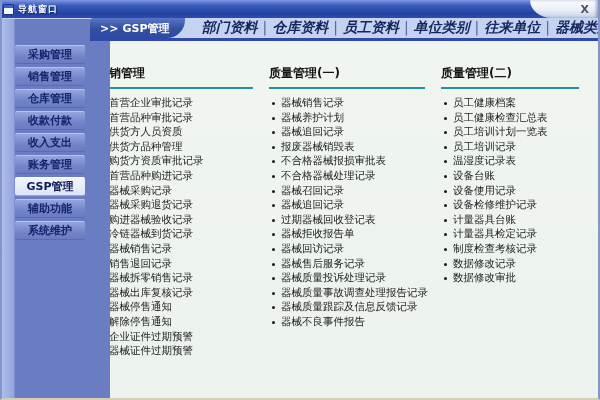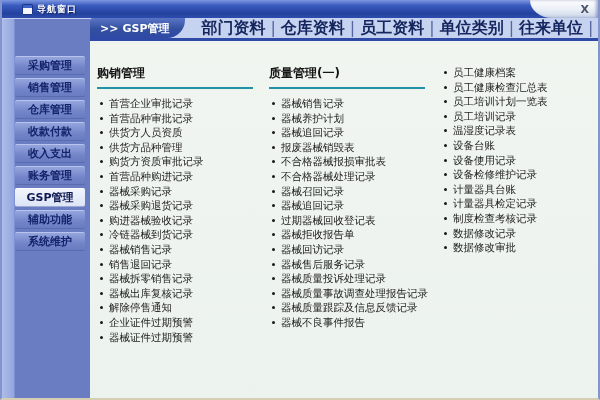--- a/index.html
+++ b/index.html
@@ -6,40 +6,40 @@
   html,body { width:600px; height:400px; font-family:"DejaVu Sans","Liberation Sans",sans-serif; }
   .window {
     position:relative; width:600px; height:400px; overflow:hidden;
     background:#eef3ee;
     border-left:2px solid #8494cc; border-right:2px solid #8494cc; border-bottom:2px solid #d6ceb2;
   }
   
   .titlebar {
     position:absolute; top:0; left:0; right:0; height:18px;
     background:linear-gradient(180deg,#7d97e0 0%,#3a5cc0 30%,#23419e 75%,#2d4cae 100%);
-    display:flex; align-items:center; padding-left:20px; z-index:5;
+    display:flex; align-items:center; padding-left:1px; z-index:5;
   }
   .app-icon {
     width:11px; height:11px; margin-right:4px; background:#f4f6fb;
     border:1px solid #1c3688; border-radius:1px; position:relative; flex:0 0 auto;
   }
   .app-icon::before { content:''; position:absolute; top:0; left:0; right:0; height:3px; background:#3b62c8; }
   .title-text { color:#fff; font-size:9px; font-weight:bold; letter-spacing:1px; text-shadow:1px 1px 1px #102060; }
   .titlebar-right {
     position:absolute; right:0; top:0; height:18px; width:68px;
     background:linear-gradient(180deg,#fdfefe 0%,#e9eef6 55%,#c9d4e8 100%);
     border-bottom-left-radius:22px 18px; box-shadow:-2px 0 3px rgba(20,40,120,.35) inset;
     display:flex; align-items:center; justify-content:flex-end; padding-right:9px;
   }
   .close-btn { font-size:11px; font-weight:bold; color:#4a5568; line-height:1; cursor:default; }
   
   .sidebar {
-    position:absolute; left:0; top:18px; bottom:0; width:88px;
+    position:absolute; left:0; top:18px; bottom:0; width:108px;
     background:linear-gradient(90deg,#aebde8 0px,#93a5de 12px,#6b7dc2 13px,#6b7dc2 100%);
-    border-top:1px solid #c6d0ee; padding:37px 0 0 13px; z-index:2;
+    border-top:1px solid #c6d0ee; padding:26px 0 0 13px; z-index:2;
   }
   .side-btn {
     width:70px; height:19px; margin-bottom:3px; text-align:center; line-height:18px;
     font-size:11px; font-weight:bold; color:#14246c; cursor:pointer;
     background:linear-gradient(180deg,#94a5dd 0%,#7385c8 60%,#6a7cc1 100%);
     border-top:1px solid #b8c3ee; border-bottom:1px solid #5a6cae; border-radius:2px;
     white-space:nowrap; overflow:hidden;
   }
   .side-btn.selected {
     background:linear-gradient(180deg,#f2f5fc 0%,#dde4f5 100%);
@@ -52,35 +52,35 @@
     display:flex; align-items:stretch; z-index:3;
   }
   .active-tab {
     background:linear-gradient(180deg,#5a74c6 0%,#33509f 55%,#2e49a6 100%);
     color:#fff; font-size:11px; font-weight:bold;
     display:flex; align-items:center; padding:0 16px 0 10px;
     border-radius:3px 0 18px 0; cursor:pointer; white-space:nowrap;
   }
   .active-tab .tab-prefix { margin-right:4px; font-weight:bold; }
   .menu-items { display:flex; align-items:center; margin-left:16px; }
-  .menu-item { font-size:16px; font-weight:bold; color:#15265e; cursor:pointer; white-space:nowrap; }
+  .menu-item { font-size:14px; font-weight:bold; color:#15265e; cursor:pointer; white-space:nowrap;font-style:italic; }
   .menu-item:not(:last-child)::after { content:'|'; margin:0 5px; color:#55659e; font-weight:normal; }
   
   .content {
     position:absolute; left:88px; right:0; top:44px; bottom:0;
     background:linear-gradient(180deg,#f0f5f0 0%,#ecf2ee 100%);
     display:flex; padding:21px 4px 0 7px;
   }
   .col { width:172px; flex:0 0 auto; padding-right:6px; }
   .col:last-child { flex:1 1 auto; }
   .col-title {
     font-size:12px; font-weight:bold; color:#141414; padding-bottom:5px; margin-bottom:7px;
     border-bottom:2px solid #1f93a5; width:94%;
   }
-  .col ul { list-style:none; }
+  .col ul { list-style:none;font-family:Liberation Serif, serif; }
   .col li {
     font-size:10.5px; color:#1d1d1d; line-height:14.6px; padding-left:12px;
     position:relative; cursor:pointer; white-space:nowrap; overflow:hidden;
   }
   .col li::before {
     content:''; position:absolute; left:3px; top:6px; width:3px; height:3px;
     background:#191919; border-radius:50%;
   }
 </style>
 </head>
@@ -169,20 +169,21 @@
           <li>冷链器械到货记录</li>
 
           <li>器械销售记录</li>
 
           <li>销售退回记录</li>
 
           <li>器械拆零销售记录</li>
 
           <li>器械出库复核记录</li>
 
+          <li>器械停售通知</li>
 
           <li>解除停售通知</li>
 
           <li>企业证件过期预警</li>
 
           <li>器械证件过期预警</li>
         </ul>
     </div>
 
     <div class="col">
@@ -217,20 +218,21 @@
 
           <li>器械质量事故调查处理报告记录</li>
 
           <li>器械质量跟踪及信息反馈记录</li>
 
           <li>器械不良事件报告</li>
         </ul>
     </div>
 
     <div class="col">
+      <div class="col-title">质量管理(二)</div>
       <ul>
 
           <li>员工健康档案</li>
 
           <li>员工健康检查汇总表</li>
 
           <li>员工培训计划一览表</li>
 
           <li>员工培训记录</li>
 

